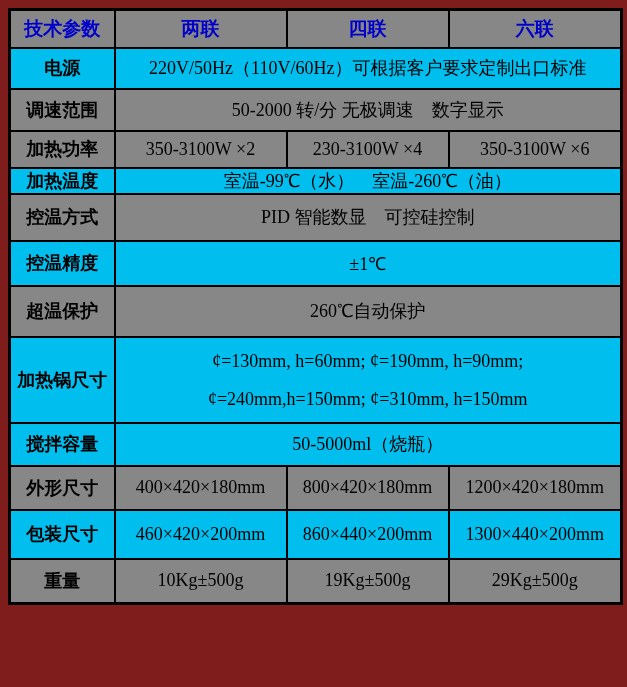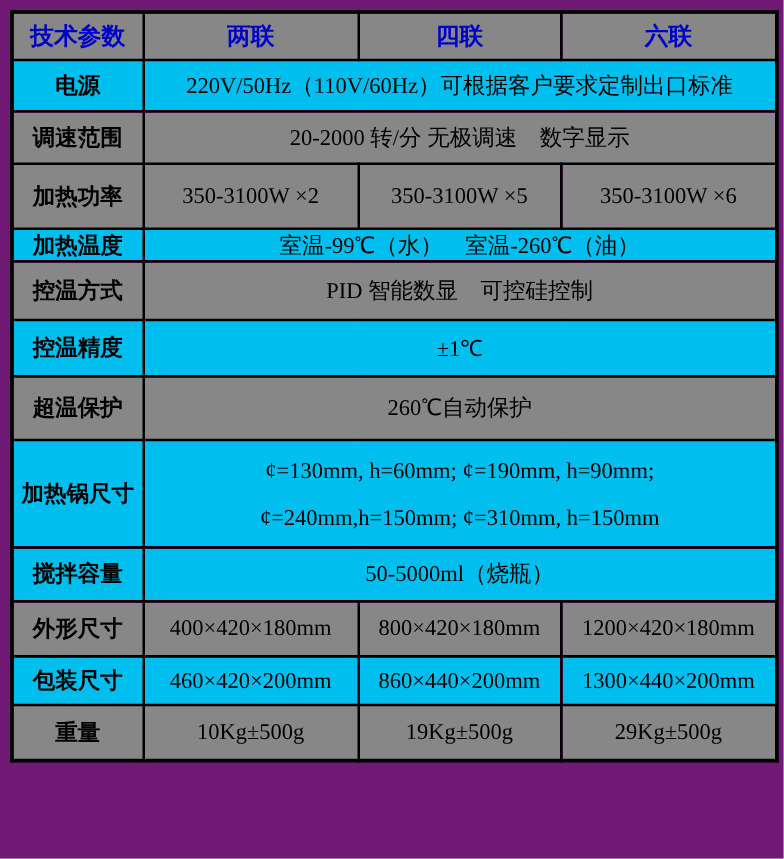--- a/index.html
+++ b/index.html
@@ -7,21 +7,21 @@
     padding: 0;
     background: #ffffff;
     width: 627px;
     height: 687px;
     font-family: "Liberation Serif", serif;
   }
   .page {
     position: relative;
     width: 627px;
     height: 687px;
-    background: #701a75;
+    background: #7f1d1d;
   }
   table.specs {
     position: absolute;
     left: 8px;
     top: 8px;
     width: 612px;
     border-collapse: collapse;
     table-layout: fixed;
     border: 3px solid #000000;
   }
@@ -76,28 +76,28 @@
       <th>六联</th>
     </tr>
 
     <tr class="row-cyan" style="height:41px">
       <td class="lbl">电源</td>
       <td colspan="3">220V/50Hz（110V/60Hz）可根据客户要求定制出口标准</td>
     </tr>
 
     <tr class="row-gray" style="height:42px">
       <td class="lbl">调速范围</td>
-      <td colspan="3">20-2000 转/分 无极调速　数字显示</td>
+      <td colspan="3">50-2000 转/分 无极调速　数字显示</td>
     </tr>
 
 
-    <tr class="row-gray" style="height:52px">
+    <tr class="row-gray" style="height:37px">
       <td class="lbl">加热功率</td>
       <td>350-3100W ×2</td>
-      <td>350-3100W ×5</td>
+      <td>230-3100W ×4</td>
       <td>350-3100W ×6</td>
     </tr>
 
     <tr class="row-cyan" style="height:25px">
       <td class="lbl">加热温度</td>
       <td colspan="3">室温-99℃（水）　室温-260℃（油）</td>
     </tr>
 
     <tr class="row-gray" style="height:47px">
       <td class="lbl">控温方式</td>
@@ -128,21 +128,21 @@
       <td colspan="3">50-5000ml（烧瓶）</td>
     </tr>
 
     <tr class="row-gray" style="height:44px">
       <td class="lbl">外形尺寸</td>
       <td>400×420×180mm</td>
       <td>800×420×180mm</td>
       <td>1200×420×180mm</td>
     </tr>
 
-    <tr class="row-cyan" style="height:39px">
+    <tr class="row-cyan" style="height:49px">
       <td class="lbl">包装尺寸</td>
       <td>460×420×200mm</td>
       <td>860×440×200mm</td>
       <td>1300×440×200mm</td>
     </tr>
 
     <tr class="row-gray" style="height:45px">
       <td class="lbl">重量</td>
       <td>10Kg±500g</td>
       <td>19Kg±500g</td>

